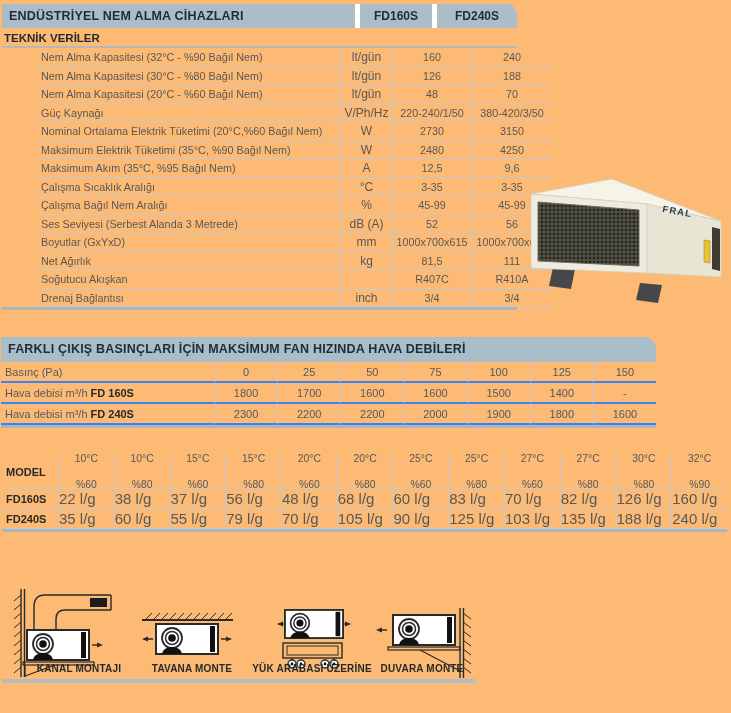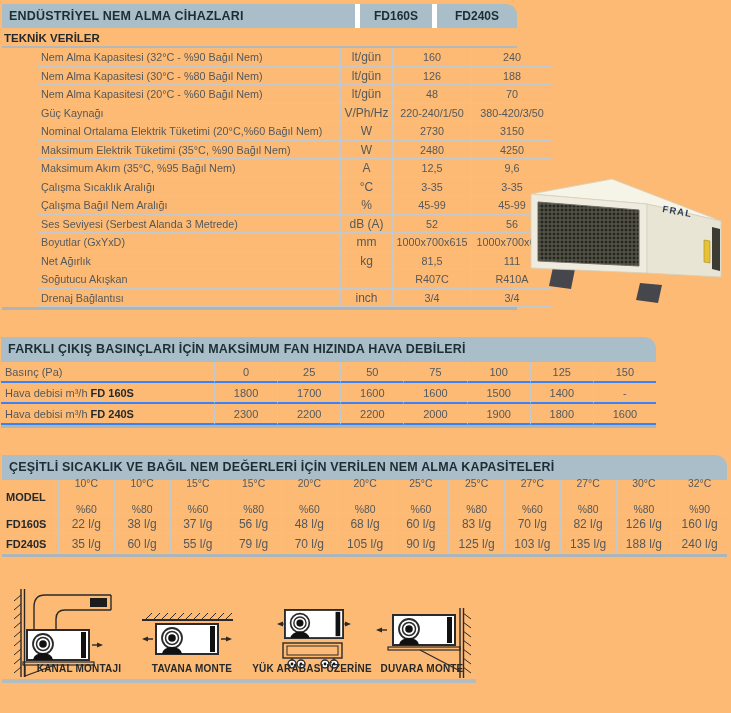--- a/index.html
+++ b/index.html
@@ -41,21 +41,21 @@
   
   .t3 { position:absolute; left:2px; top:455px; width:725px; }
   .t3grid { display:grid; grid-template-columns:56px repeat(12,1fr); }
   .t3grid .row { display:contents; }
   .t3grid .h  { height:34px; font-size:10.4px; display:flex; flex-direction:column;
                 justify-content:center; gap:15px; text-align:center;
                 border-bottom:1px solid #c6c9cb; border-left:1px solid #c6c9cb; box-sizing:border-box; }
   .t3grid .mh { height:34px; display:flex; align-items:center; padding-left:4px; font-weight:bold;
                 color:#26292b; font-size:11px; border-bottom:1px solid #c6c9cb;
                 border-left:none; box-sizing:border-box; }
-  .t3grid .d  { height:20px; line-height:20px; font-size:12px; text-align:center;
+  .t3grid .d  { height:20px; line-height:20px; font-size:15px; 
                 border-bottom:1px solid #c6c9cb; border-left:1px solid #c6c9cb;
                 box-sizing:border-box; white-space:nowrap; overflow:hidden; }
   .t3grid .dm { height:20px; line-height:20px; text-align:left; padding-left:4px; font-weight:bold;
                 color:#26292b; font-size:11px; border-bottom:1px solid #c6c9cb;
                 border-left:none; box-sizing:border-box; }
 
   
   .mnt { position:absolute; left:2px; top:587px; width:474px; }
   .mntbar { height:23px; line-height:23px; background:#a9bec9; color:#1d2d35; font-weight:bold;
             font-size:11.5px; padding-left:7px; border-radius:0 10px 0 0; letter-spacing:0.2px; }
@@ -235,21 +235,20 @@
         <div class="c vl">2000</div>
         <div class="c vl">1900</div>
         <div class="c vl">1800</div>
         <div class="c vl">1600</div>
       </div>
     </div>
     <div class="thick"></div>
   </section>
 
   <section class="t3">
-    <div class="t2bar">ÇEŞİTLİ SICAKLIK VE BAĞIL NEM DEĞERLERİ İÇİN VERİLEN NEM ALMA KAPASİTELERİ</div>
     <div class="t3grid">
       <div class="row">
         <div class="mh">MODEL</div>
         <div class="h">
           <div>10°C</div>
           <div>%60</div>
         </div>
         <div class="h">
           <div>10°C</div>
           <div>%80</div>

